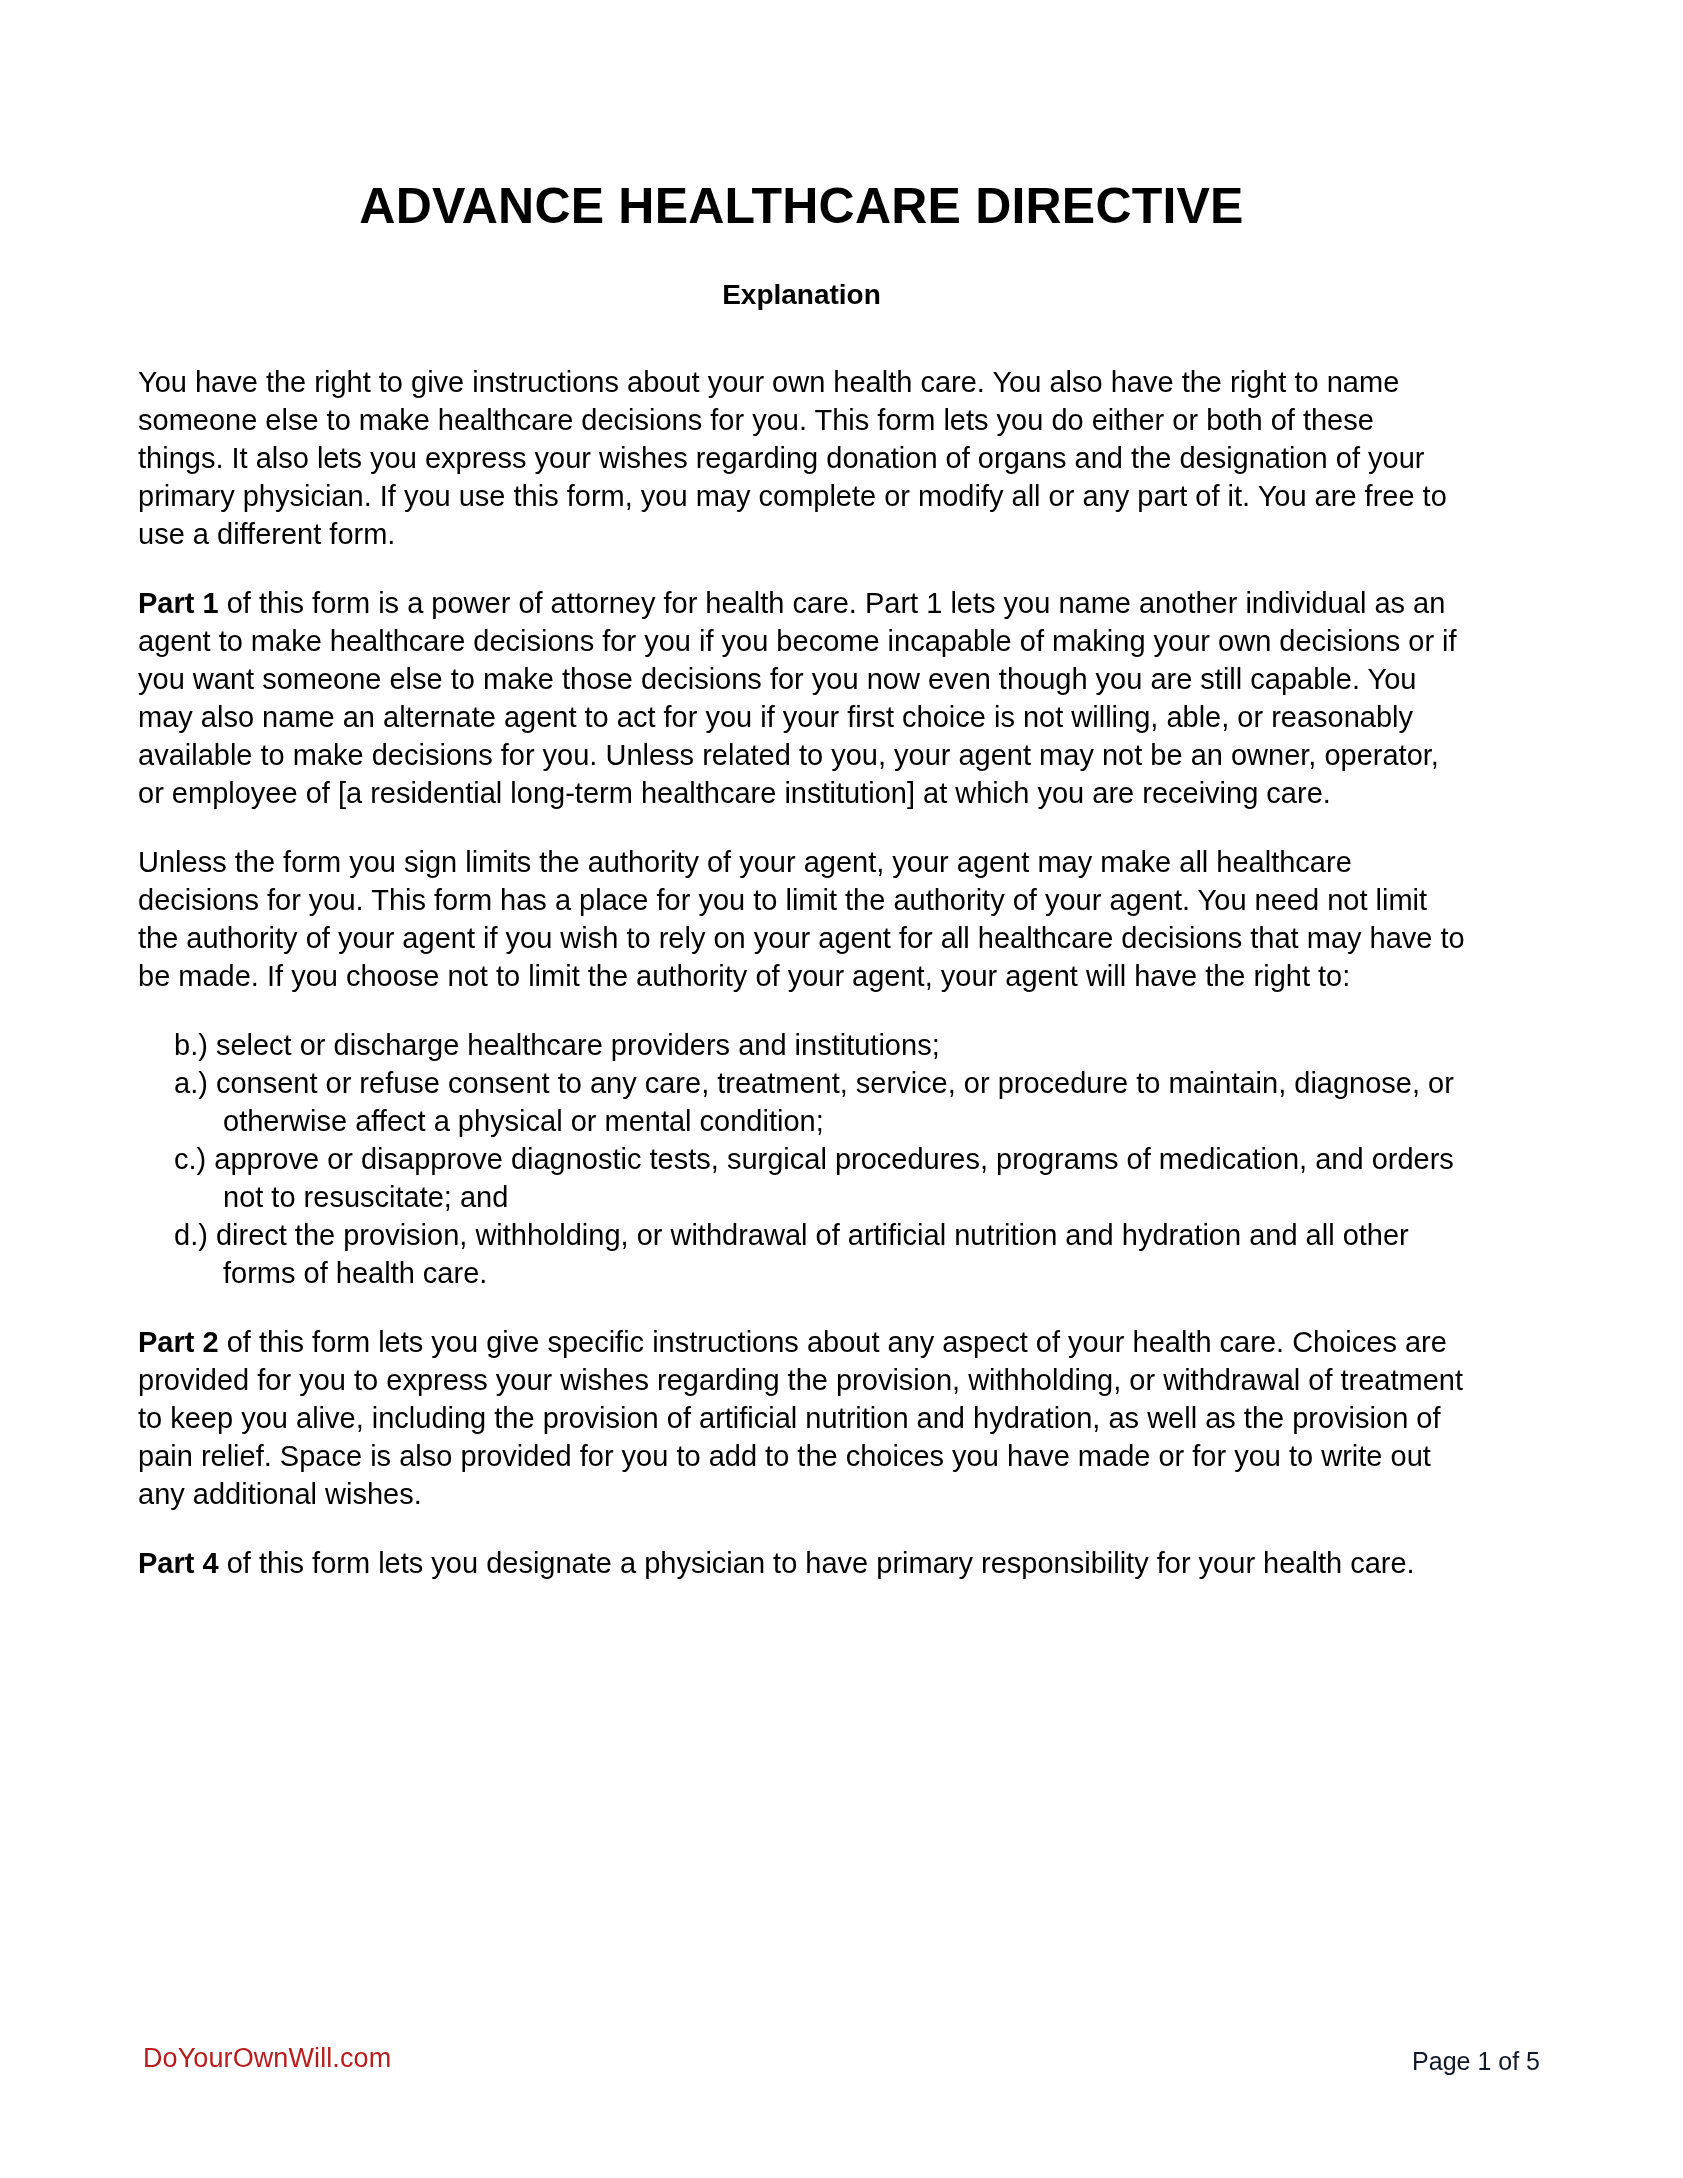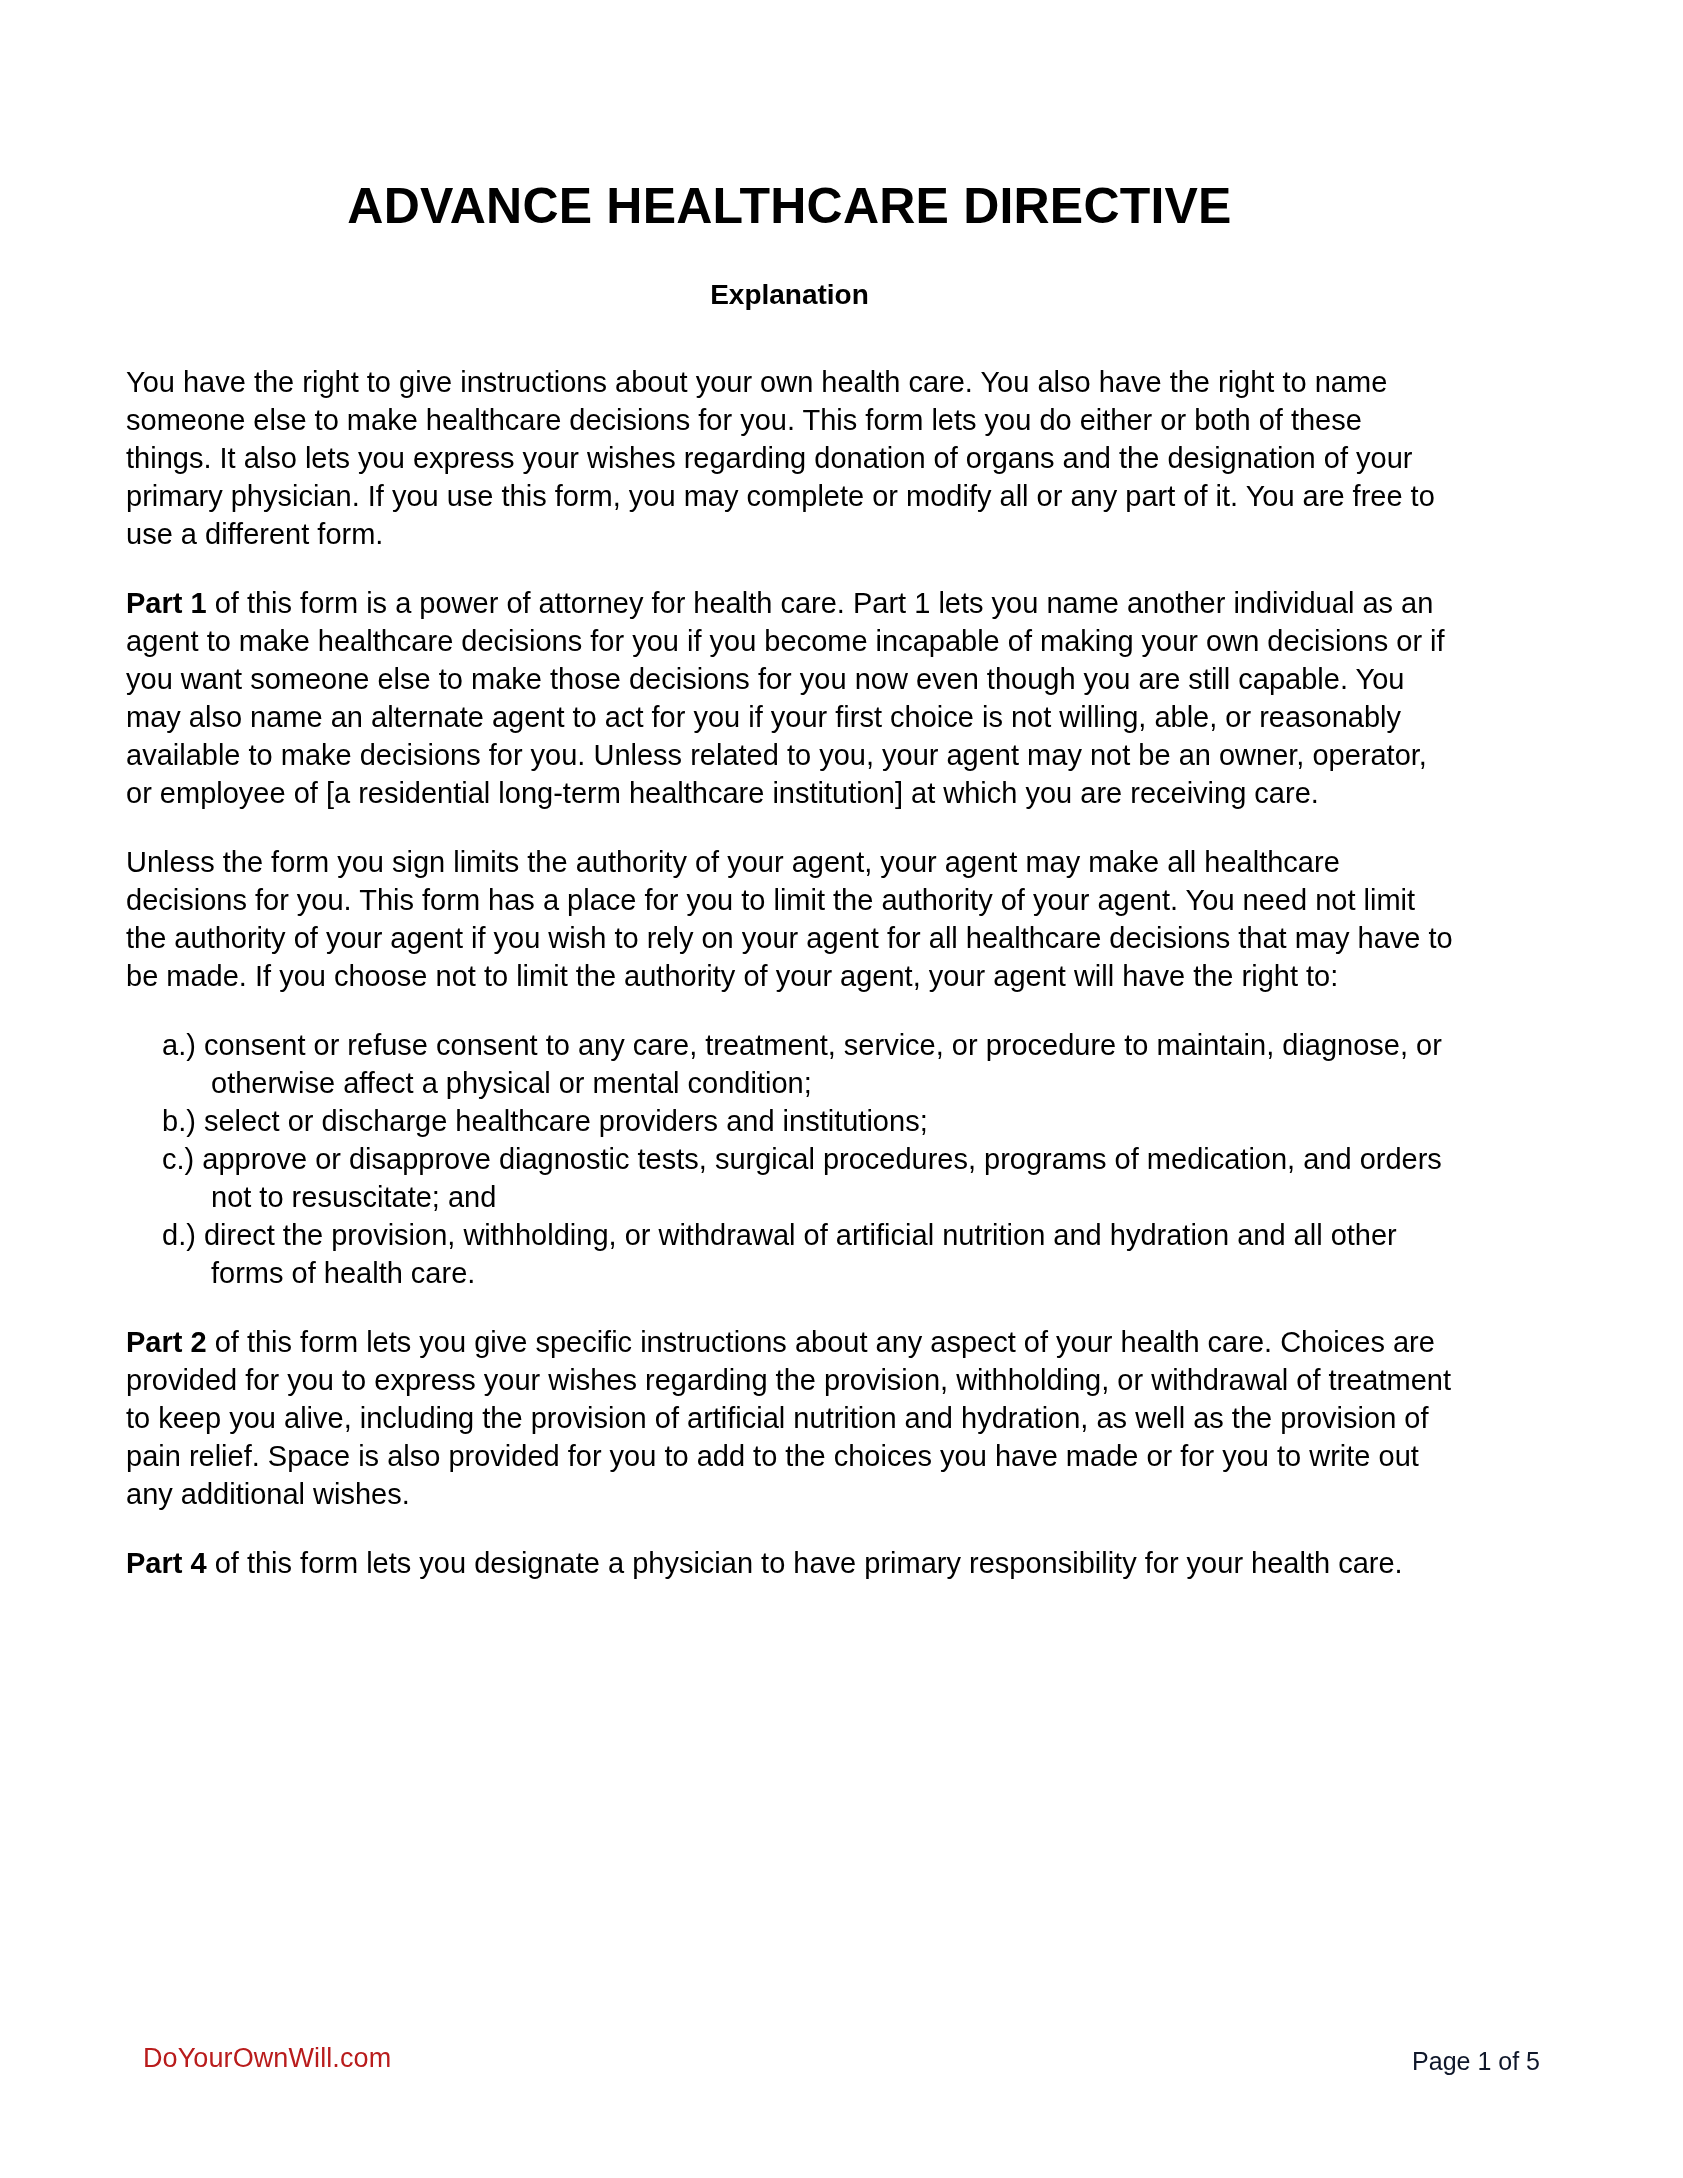--- a/index.html
+++ b/index.html
@@ -19,21 +19,21 @@
     position: relative;
     width: 1683px;
     height: 2178px;
     background: #ffffff;
     box-sizing: border-box;
     overflow: hidden;
   }
 
   .content {
     position: absolute;
-    left: 126px;
+    left: 138px;
     top: 0;
     width: 1327px;
   }
 
   .doc-title {
     text-align: center;
     font-size: 50px;
     font-weight: bold;
     letter-spacing: 0.2px;
     margin: 0;
@@ -127,22 +127,22 @@
 
     <div class="body-block">
 
       <p class="para">You have the right to give instructions about your own health care. You also have the right to name someone else to make healthcare decisions for you. This form lets you do either or both of these things. It also lets you express your wishes regarding donation of organs and the designation of your primary physician. If you use this form, you may complete or modify all or any part of it. You are free to use a different form.</p>
 
       <p class="para"><span class="lead">Part 1</span><span> of this form is a power of attorney for health care. Part 1 lets you name another individual as an agent to make healthcare decisions for you if you become incapable of making your own decisions or if you want someone else to make those decisions for you now even though you are still capable. You may also name an alternate agent to act for you if your first choice is not willing, able, or reasonably available to make decisions for you. Unless related to you, your agent may not be an owner, operator, or employee of [a residential long-term healthcare institution] at which you are receiving care.</span></p>
 
       <p class="para">Unless the form you sign limits the authority of your agent, your agent may make all healthcare decisions for you. This form has a place for you to limit the authority of your agent. You need not limit the authority of your agent if you wish to rely on your agent for all healthcare decisions that may have to be made. If you choose not to limit the authority of your agent, your agent will have the right to:</p>
 
       <ul class="lettered">
+        <li>b.) select or discharge healthcare providers and institutions;</li>
         <li>a.) consent or refuse consent to any care, treatment, service, or procedure to maintain, diagnose, or otherwise affect a physical or mental condition;</li>
-        <li>b.) select or discharge healthcare providers and institutions;</li>
         <li>c.) approve or disapprove diagnostic tests, surgical procedures, programs of medication, and orders not to resuscitate; and</li>
         <li>d.) direct the provision, withholding, or withdrawal of artificial nutrition and hydration and all other forms of health care.</li>
       </ul>
 
       <p class="para"><span class="lead">Part 2</span><span> of this form lets you give specific instructions about any aspect of your health care. Choices are provided for you to express your wishes regarding the provision, withholding, or withdrawal of treatment to keep you alive, including the provision of artificial nutrition and hydration, as well as the provision of pain relief. Space is also provided for you to add to the choices you have made or for you to write out any additional wishes.</span></p>
 
 
       <p class="para"><span class="lead">Part 4</span><span> of this form lets you designate a physician to have primary responsibility for your health care.</span></p>
 
     </div>

